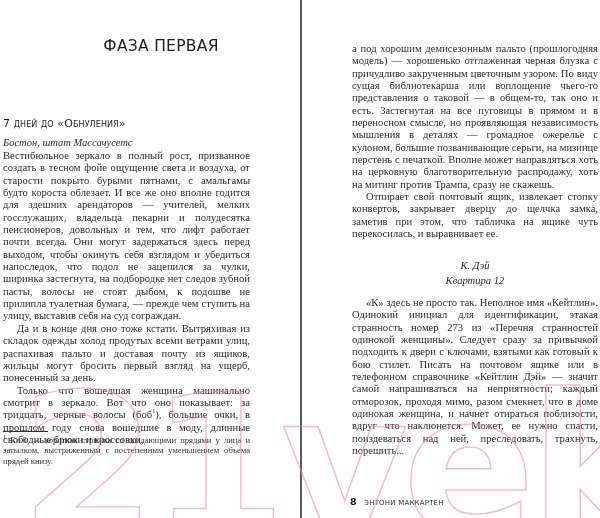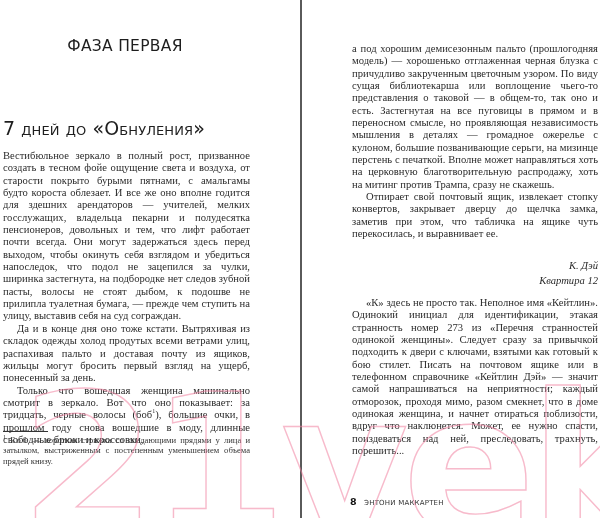--- a/index.html
+++ b/index.html
@@ -8,25 +8,25 @@
     background: #ffffff; color: #2a2a2a;
     font-family: "Liberation Serif", "DejaVu Serif", serif;
   }
   .page { position: absolute; top: 0; height: 518px; background: #fff; }
   .page-left { left: 0; width: 300px; }
   .page-right { left: 302px; width: 298px; }
   .spine { position: absolute; left: 300px; top: 0; width: 2px; height: 518px; background: #5a5a5a; }
   .part-title {
     position: absolute; left: 0; width: 250px; top: 37px; text-align: center;
     font-family: "DejaVu Sans", "Liberation Sans", sans-serif; font-size: 15.5px;
-    letter-spacing: 0.3px; color: #1e1e1e;
+    letter-spacing: 0.3px; color: #1e1e1e; padding-left: 36px;
   }
   .chapter-title {
     position: absolute; left: 3px; top: 117px;
-    font-family: "DejaVu Sans", "Liberation Sans", sans-serif; font-size: 19px; color: #1e1e1e;
+    font-family: "DejaVu Sans", "Liberation Sans", sans-serif; font-size: 11px; color: #1e1e1e;
     font-variant: small-caps; letter-spacing: 0.1px;
   }
   .chapter-place {
     position: absolute; left: 3px; top: 137px; font-style: italic; font-size: 10.5px; color: #2a2a2a;
   }
   .body-text {
     position: absolute; font-size: 10.6px; line-height: 12.35px; text-align: justify;
     color: #2b2b2b;
   }
   .body-text p { margin: 0; }
@@ -42,36 +42,37 @@
   .footnote sup, .body-text sup { font-size: 6px; vertical-align: super; line-height: 0; }
   .fn-term { letter-spacing: 1.5px; margin-top: 17px; }
   .running-foot {
     position: absolute; top: 496px; font-family: "DejaVu Sans", "Liberation Sans", sans-serif;
     font-size: 7px; color: #333; letter-spacing: 0.2px; text-align: center;
   }
   .running-foot .pg { font-weight: bold; font-size: 9.5px; color: #111; }
   .foot-left { left: 0; width: 250px; text-align: right; }
   .foot-right { left: 350px; }
   .scene-head {
-    position: absolute; left: 50px; width: 246px; text-align: right; font-style: italic;
+    position: absolute; left: 50px; width: 246px; text-align: center; font-style: italic;
     font-size: 10.6px; line-height: 15px; top: 258px;
   }
   .watermark {
     position: absolute; left: 20px; top: 368px; font-family: "DejaVu Sans", "Liberation Sans", sans-serif;
     font-weight: bold; font-size: 196px; line-height: 1; letter-spacing: -6px;
     color: transparent; -webkit-text-stroke: 1.4px rgba(240, 130, 160, 0.55);
     pointer-events: none; white-space: nowrap;
   }
 </style>
 </head>
 <body>
 
 <div class="page page-left">
   <div class="part-title">ФАЗА ПЕРВАЯ</div>
   <div class="chapter-title">7 дней до «Обнуления»</div>
+  <div class="chapter-place">Бостон, штат Массачусетс</div>
 
   <div class="body-text left-body">
     <p>Вестибюльное зеркало в полный рост, призванное создать в тесном фойе ощущение света и воздуха, от старости покрыто бурыми пятнами, с амальгамы будто короста облезает. И все же оно вполне годится для здешних арендаторов — учителей, мелких госслужащих, владельца пекарни и полудесятка пенсионеров, довольных и тем, что лифт работает почти всегда. Они могут задержаться здесь перед выходом, чтобы окинуть себя взглядом и убедиться напоследок, что подол не зацепился за чулки, ширинка застегнута, на подбородке нет следов зубной пасты, волосы не стоят дыбом, к подошве не прилипла туалетная бумага, — прежде чем ступить на улицу, выставив себя на суд сограждан.</p>
     <p class="indent">Да и в конце дня оно тоже кстати. Вытряхивая из складок одежды холод продутых всеми ветрами улиц, распахивая пальто и доставая почту из ящиков, жильцы могут бросить первый взгляд на ущерб, понесенный за день.</p>
     <p class="indent"><span>Только что вошедшая женщина машинально смотрит в зеркало. Вот что оно показывает: за тридцать, черные волосы (боб</span><sup>1</sup><span>), большие очки, в прошлом году снова вошедшие в моду, длинные свободные брюки и кроссовки,</span></p>
   </div>
 
   <div class="footnote-rule"></div>
   <div class="footnote">
     <sup>1</sup>

